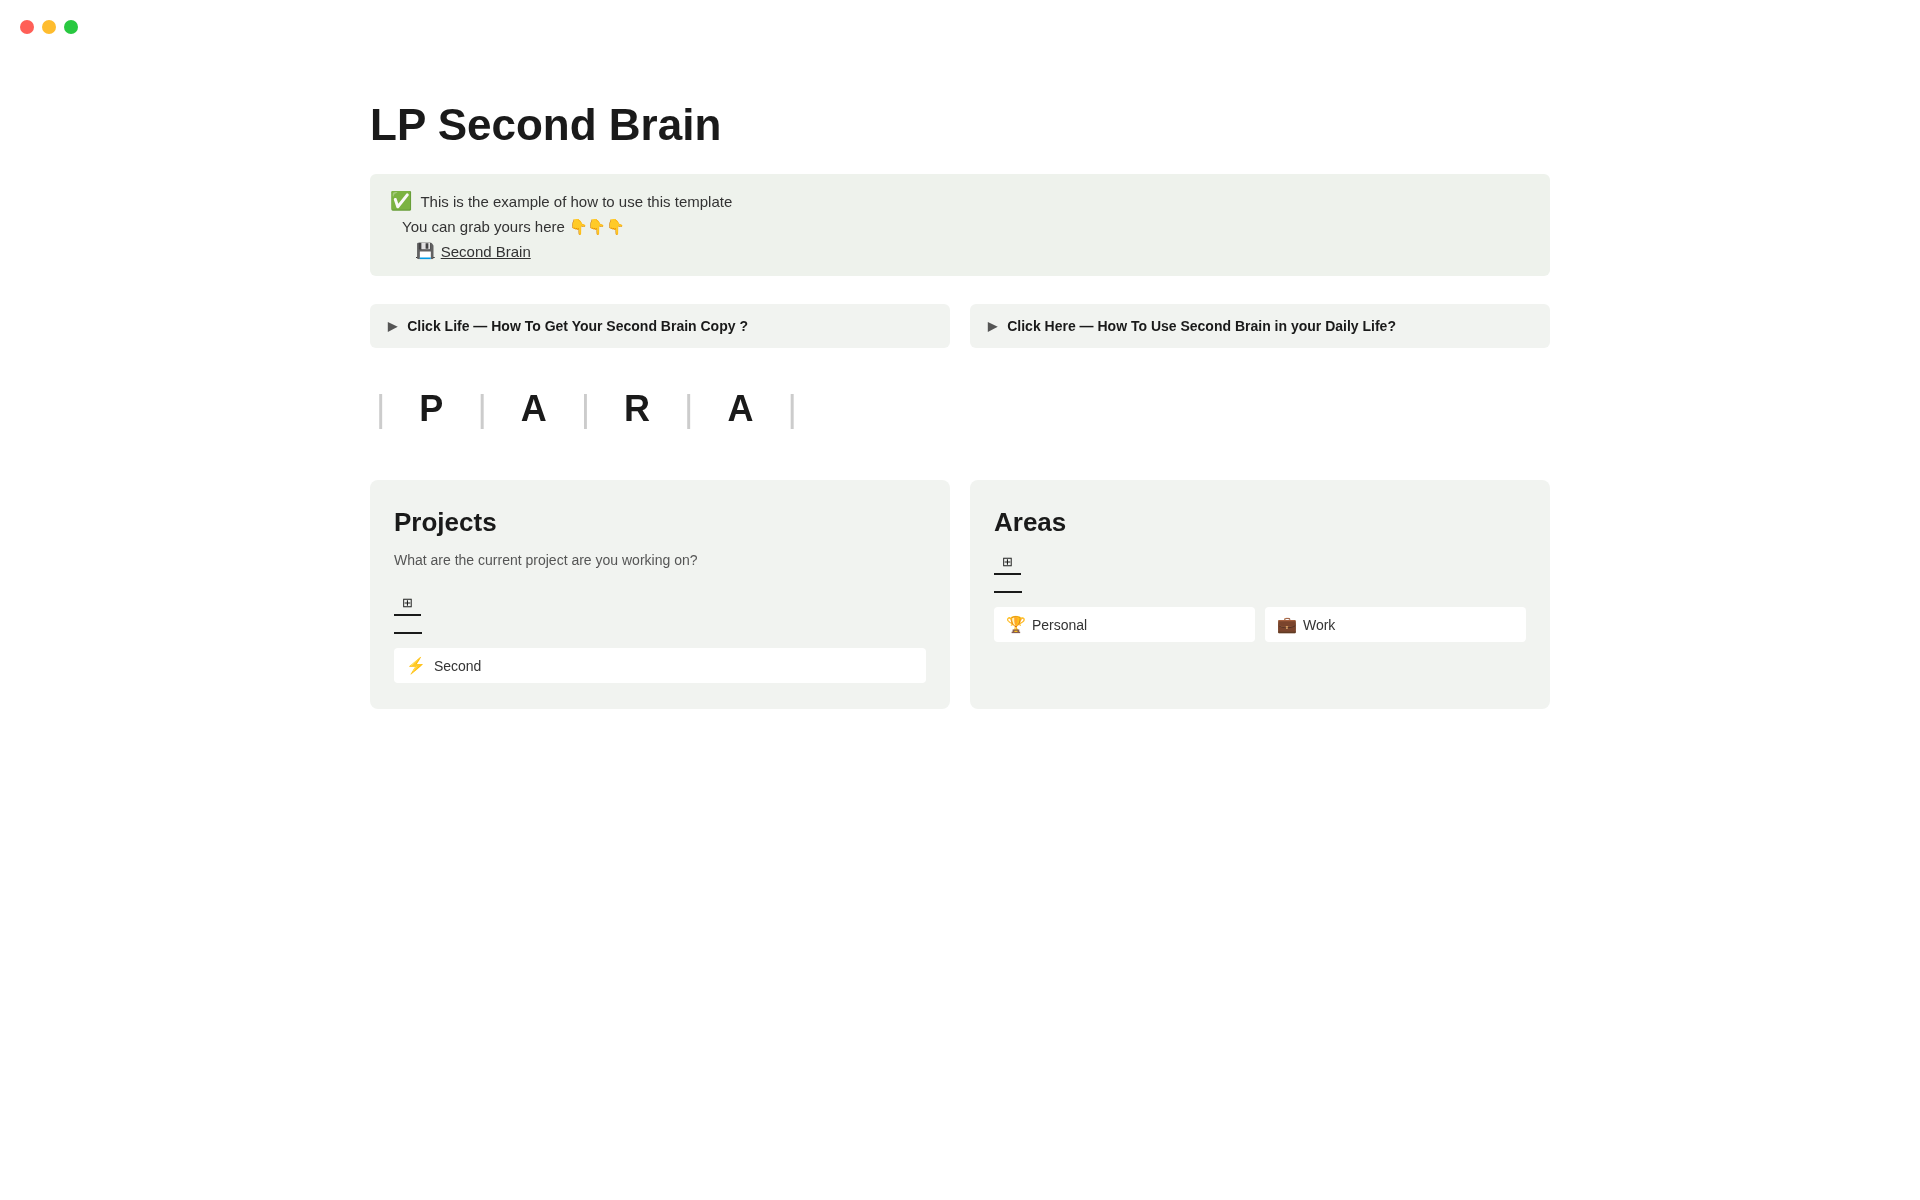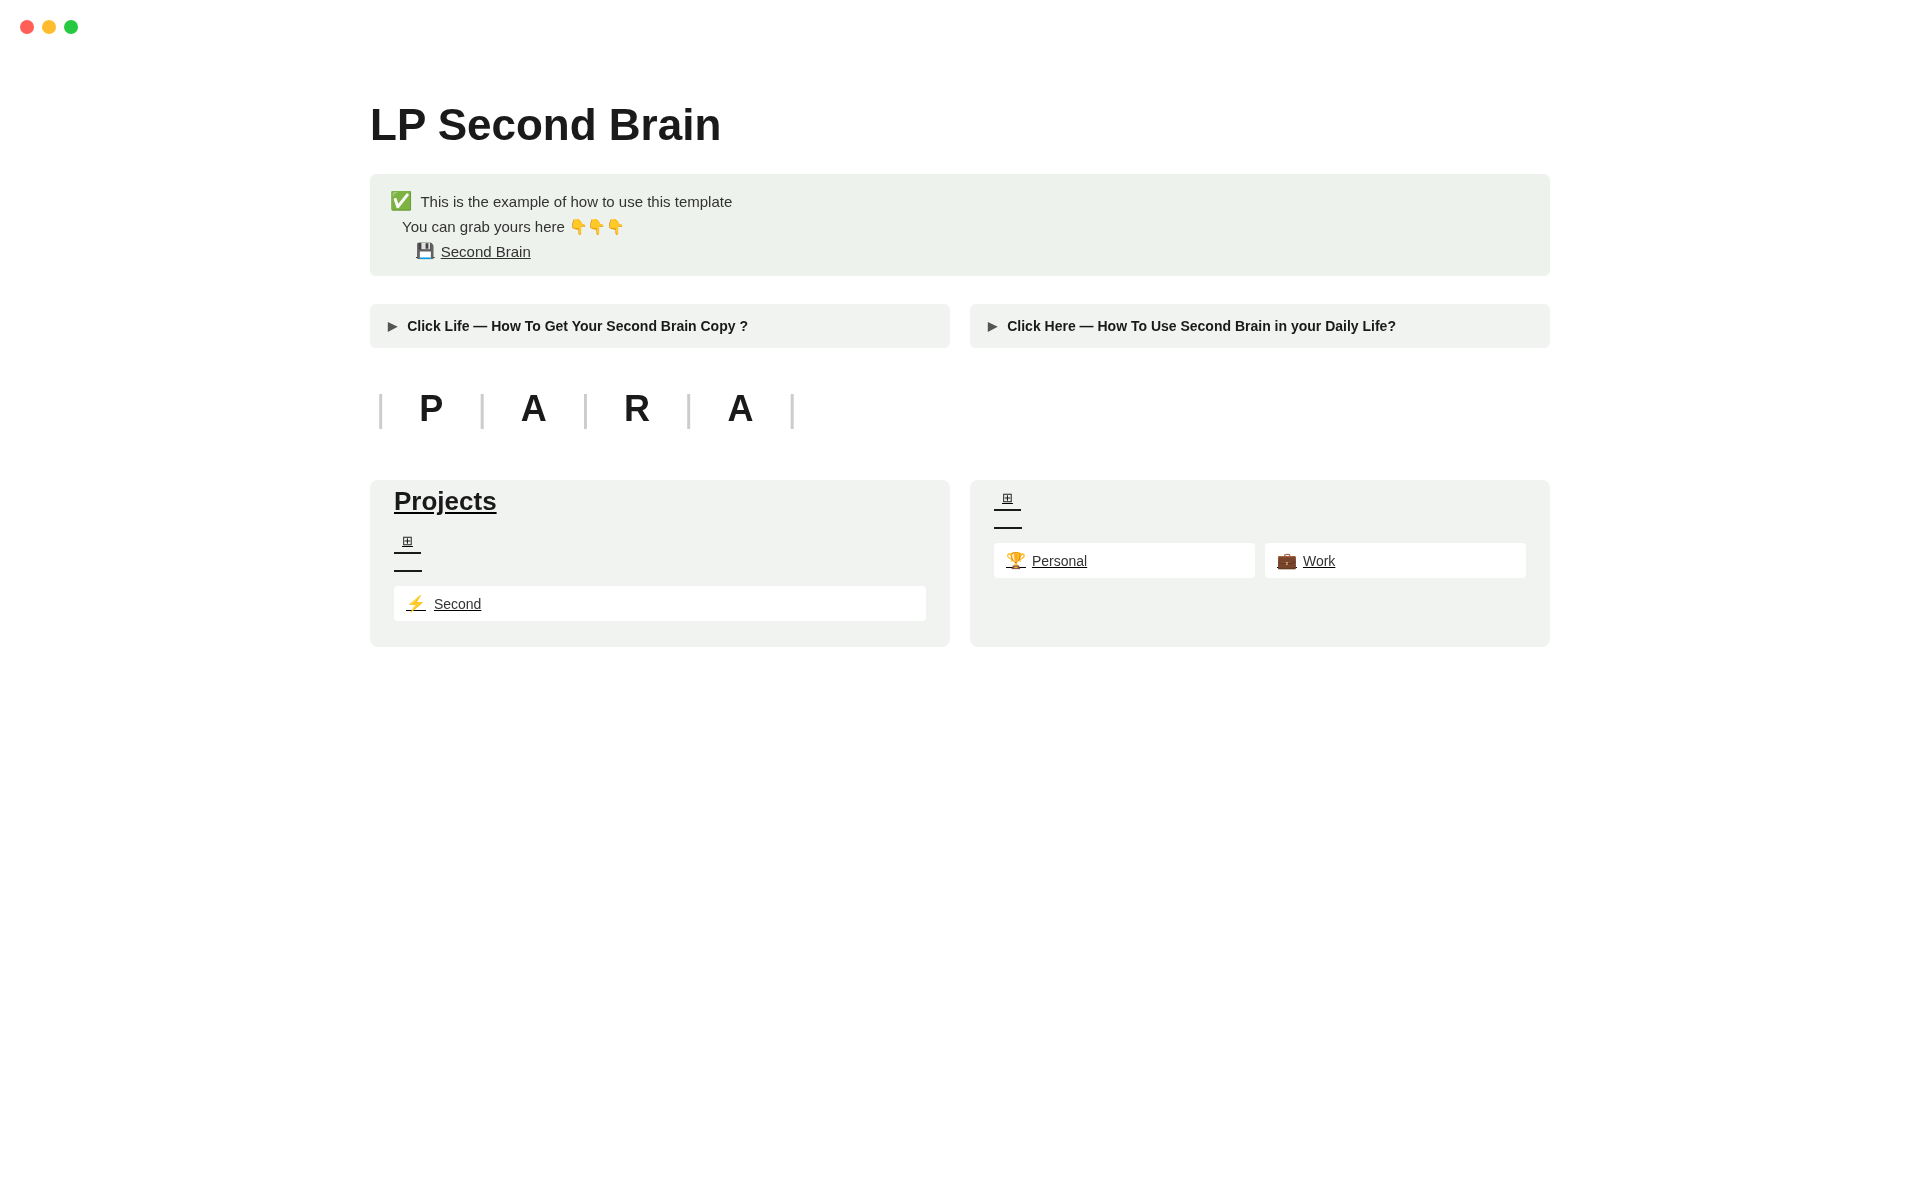--- a/index.html
+++ b/index.html
@@ -149,22 +149,21 @@
     
     .two-column {
       display: flex;
       gap: 20px;
     }
 
     .column-section {
       flex: 1;
       background: #f1f3f0;
       border-radius: 8px;
-      padding: 6px 24px 20px 24px;
-      text-decoration: underline;
+      padding: 27px 24px 20px 24px;
     }
 
     .section-title {
       font-size: 26px;
       font-weight: 700;
       color: #1a1a1a;
       margin-bottom: 12px;
     }
 
     .section-description {
@@ -284,35 +283,37 @@
     <span class="para-letter" style="margin: 0 8px;">R</span>
     <span class="para-separator">|</span>
     <span class="para-letter" style="margin: 0 8px;">A</span>
     <span class="para-separator">|</span>
   </div>
 
   <div class="two-column">
 
     <div class="column-section">
       <h2 class="section-title">Projects</h2>
+      <p class="section-description">What are the current project are you working on?</p>
 
       <div class="view-tabs">
         <div class="view-tab active">
           <span>⊞</span>
         </div>
       </div>
       <div class="section-underline"></div>
 
       <div class="list-item-row">
         <span class="list-item-emoji">⚡</span>
         <span>Second</span>
       </div>
     </div>
 
     <div class="column-section">
+      <h2 class="section-title">Areas</h2>
 
       <div class="view-tabs">
         <div class="view-tab active">
           <span>⊞</span>
         </div>
       </div>
       <div class="section-underline"></div>
 
       <div class="areas-row">
         <div class="area-card">

